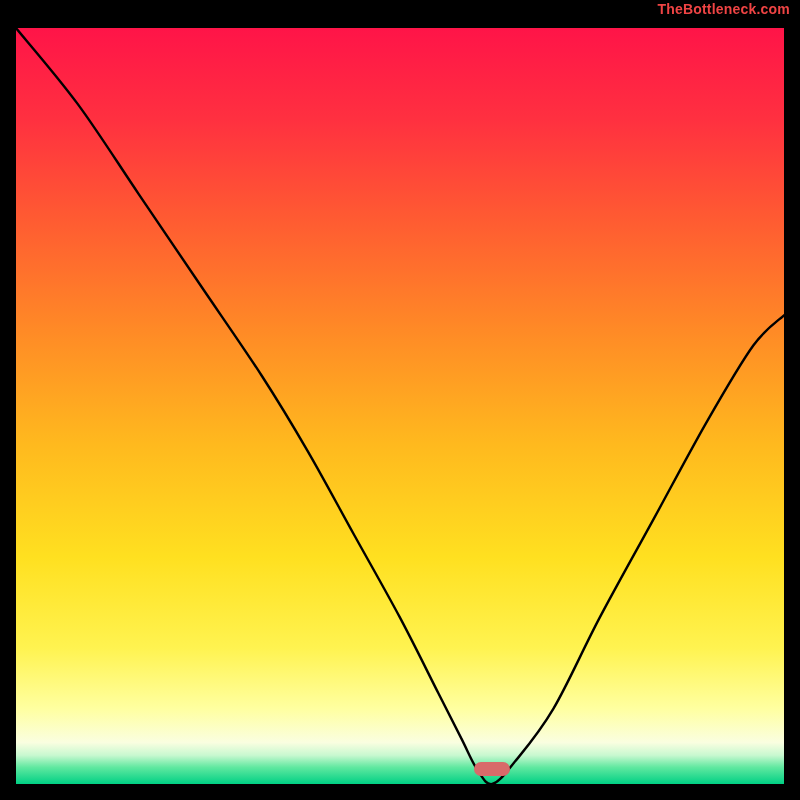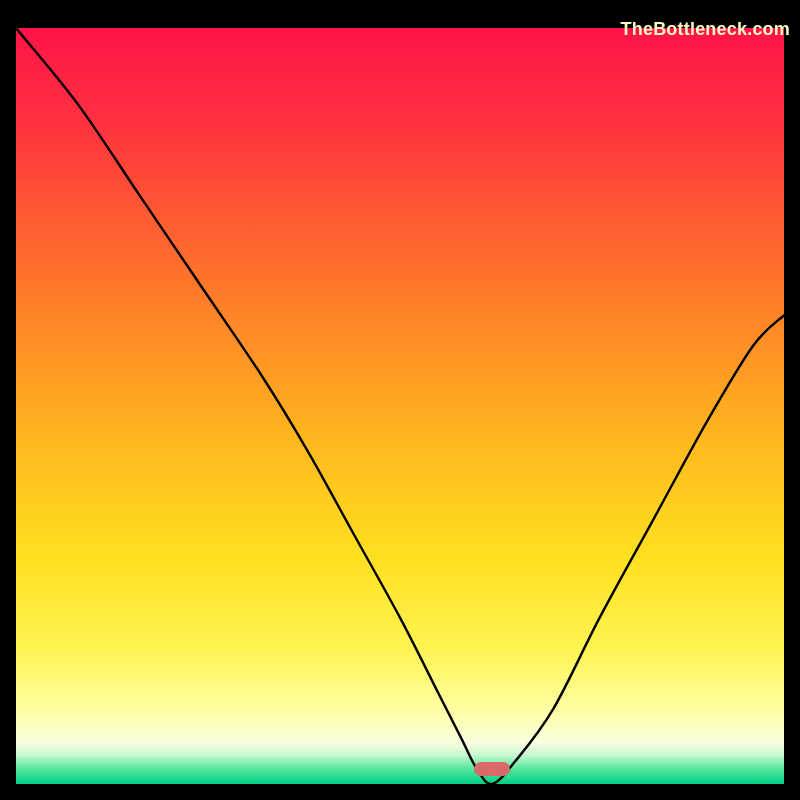--- a/index.html
+++ b/index.html
@@ -12,24 +12,24 @@
     font-family: Arial, Helvetica, sans-serif;
   }
   .frame {
     position: relative;
     width: 800px;
     height: 800px;
     background: #000;
   }
   .watermark {
     position: absolute;
-    top: 19px;
+    top: 1px;
     right: 10px;
-    color: #fef9c3;
-    font-size: 18px;
+    color: #ef4444;
+    font-size: 14px;
     font-weight: bold;
     letter-spacing: 0.2px;
     z-index: 50;
   }
   .plot-area {
     position: absolute;
     left: 16px;
     top: 28px;
     width: 768px;
     height: 756px;

